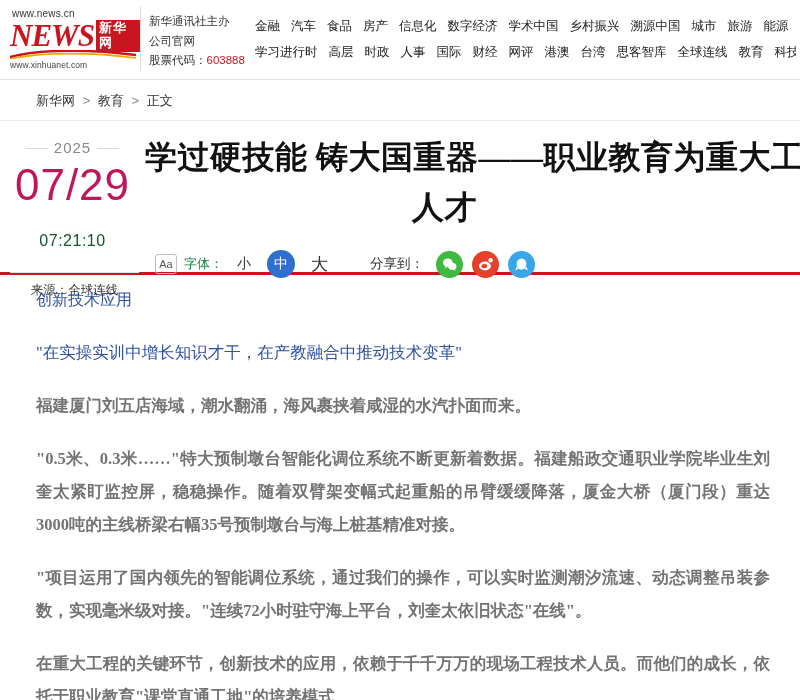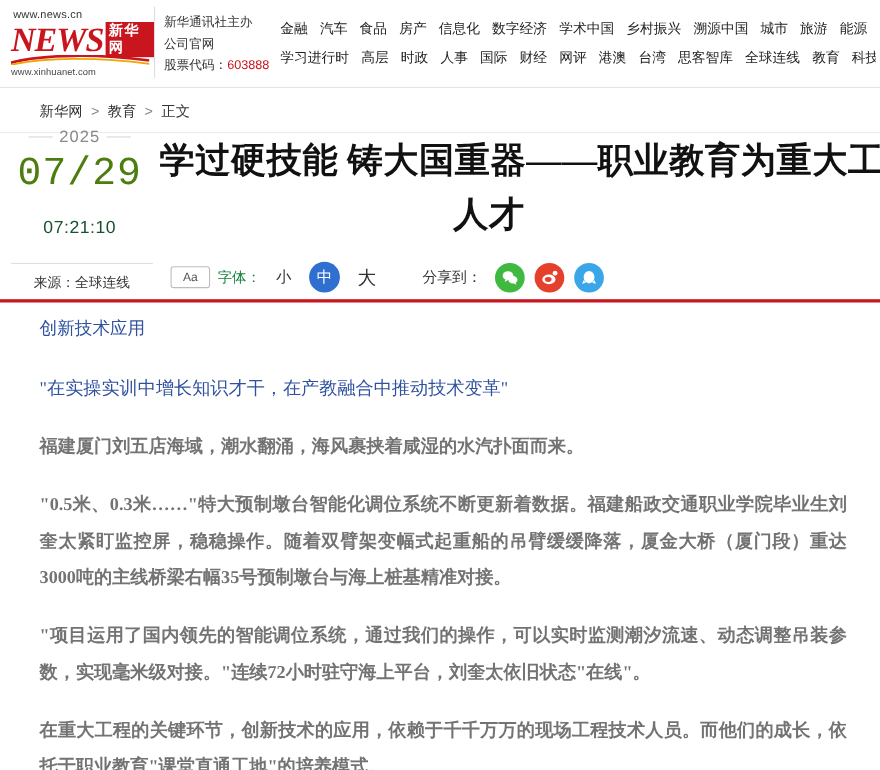--- a/index.html
+++ b/index.html
@@ -112,21 +112,21 @@
     font-size: 13px;
     color: #333;
     border-bottom: 1px solid #ececec;
   }
   .breadcrumb .sep { color: #888; margin: 0 4px; }
   .breadcrumb a { color: #333; text-decoration: none; cursor: pointer; }
 
   
   .arthead {
     display: flex;
-    align-items: flex-end;
+    align-items: flex-start;
     padding: 4px 0 0 0;
     height: 145px;
   }
   .datebox {
     width: 145px;
     flex: 0 0 145px;
     text-align: center;
     padding-top: 14px;
     color: #b5121b;
     position: relative;
@@ -143,26 +143,26 @@
     content: "";
     position: absolute;
     top: 50%;
     width: 22px;
     height: 1px;
     background: #d8d8d8;
   }
   .datebox .year::before { left: -28px; }
   .datebox .year::after { right: -28px; }
   .datebox .md {
-    font-size: 36px;
-    color: #4d7c0f;
+    font-size: 44px;
+    color: #be185d;
     letter-spacing: 1px;
     line-height: 1.2;
     margin-top: 2px;
-    font-family: Liberation Mono, monospace;
+    font-family: Liberation Sans, sans-serif;
   }
   .datebox .time {
     font-size: 16px;
     color: #14532d;
     margin-top: 20px;
     letter-spacing: .5px;
   }
   .datebox .source {
     font-size: 12.5px;
     color: #333;
@@ -196,21 +196,21 @@
 
   .toolsrow {
     display: flex;
     align-items: center;
     margin-top: 18px;
     font-size: 13px;
     color: #333;
     gap: 0;
   }
   .aa-box {
-    width: 36px; height: 20px;
+    width: 22px; height: 20px;
     border: 1px solid #bdbdbd;
     border-radius: 3px;
     display: flex; align-items: center; justify-content: center;
     font-size: 11px; color: #555;
     margin-right: 7px;
     margin-left: 10px;
   }
   .tool-label { margin-right: 14px; color: #15803d; font-size: 13px; }
   .size-opt {
     margin-right: 16px;

